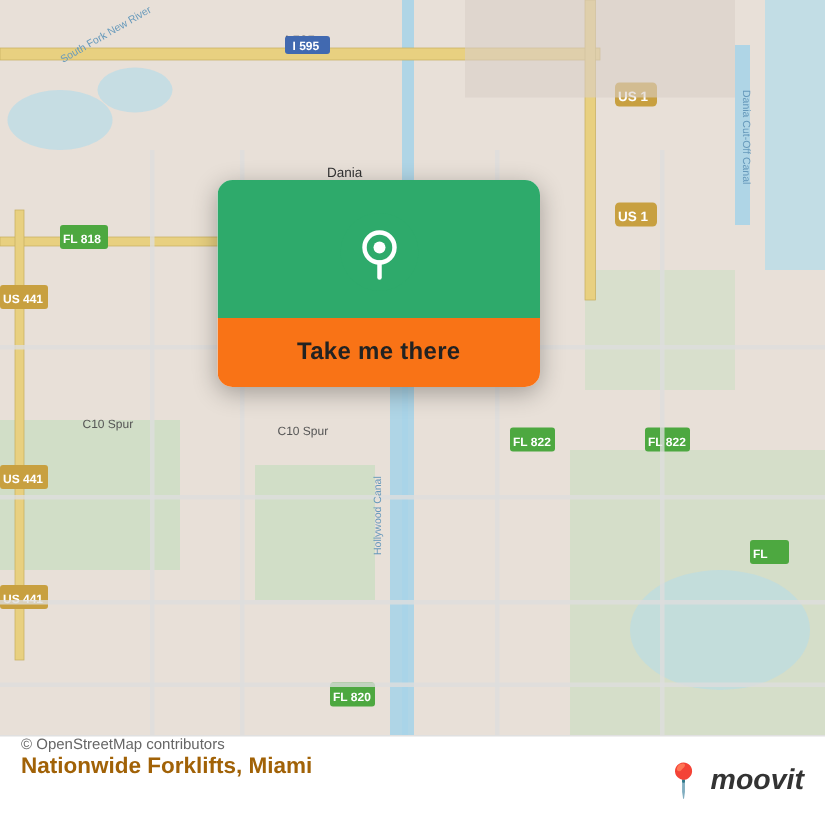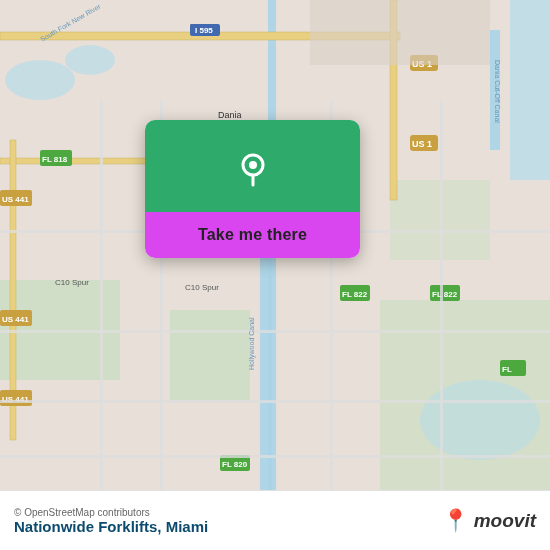--- a/index.html
+++ b/index.html
@@ -54,54 +54,53 @@
     .location-pin {
       width: 52px;
       height: 52px;
     }
 
     #card-button {
       padding: 14px 30px;
       font-size: 16px;
       font-weight: 600;
       color: #222;
-      background: #d946ef;
+      background: #f97316;
       border: none;
       cursor: pointer;
       width: 100%;
       text-align: center;
       letter-spacing: 0.2px;
     }
 
     
     #bottom-bar {
       width: 550px;
       height: 60px;
       background: white;
       display: flex;
-      align-items: center;
       justify-content: space-between;
       padding: 0 14px;
       border-top: 1px solid #e0e0e0;
     }
 
     #bottom-left {
       display: flex;
       flex-direction: column;
     }
 
     #attribution {
       font-size: 10px;
       color: #666;
     }
 
     #location-name {
       font-size: 15px;
       font-weight: 600;
-      color: #0c4a6e;
+      color: #a16207;
     }
 
     #moovit-logo {
       display: flex;
       align-items: center;
       gap: 4px;
     }
 
     .moovit-pin {
       font-size: 20px;

